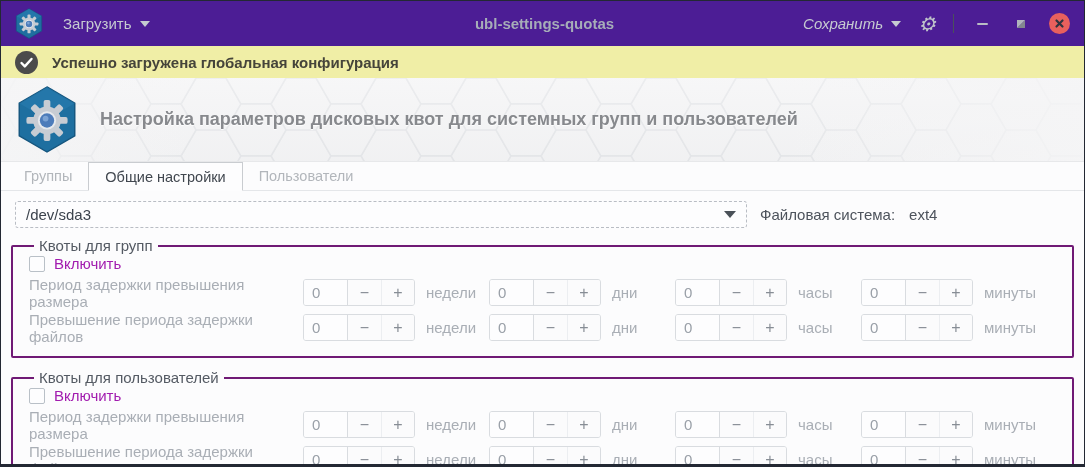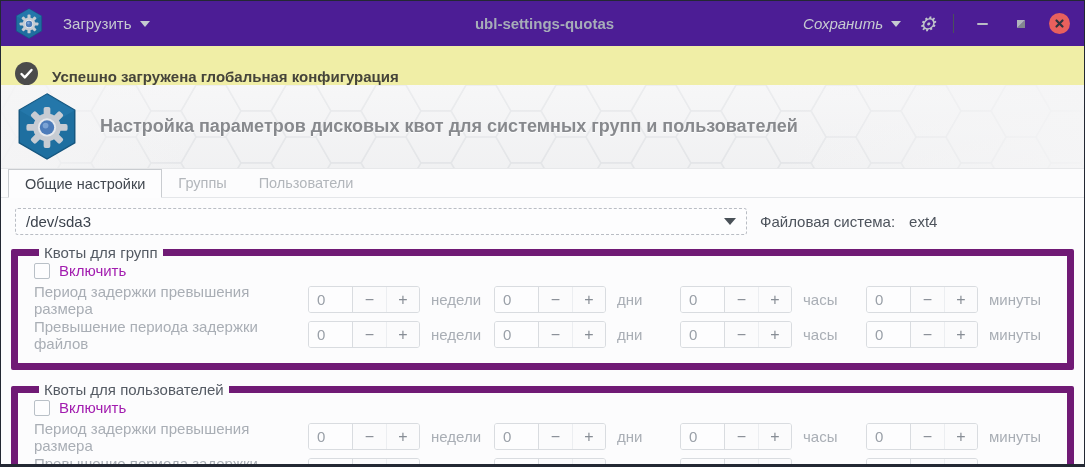--- a/index.html
+++ b/index.html
@@ -33,22 +33,22 @@
   .tb-sep { width: 1px; height: 19px; background: #4a505c; }
   .min-bar { width: 11px; height: 2px; background: #b9bdc5; border-radius: 1px; }
   .win-btn { display: flex; align-items: center; justify-content: center; width: 22px; height: 22px; cursor: pointer; }
   .close-btn {
     width: 21px; height: 21px; border-radius: 50%; background: #e8605d;
     display: flex; align-items: center; justify-content: center; cursor: pointer;
   }
 
   
   .infobar {
-    height: 39px; background: #f0eea6;
-    display: flex; align-items: flex-end; gap: 14px; padding: 0 14px;
+    height: 32px; background: #f0eea6;
+    display: flex; align-items: center; gap: 14px; padding: 0 14px;
   }
   .infobar-text { color: #45443a; font-weight: bold; font-size: 15px; }
 
   
   .header {
     position: relative; height: 84px; background: #f3f3f4;
     display: flex; align-items: center; overflow: hidden;
     border-bottom: 1px solid #e7e8ea;
   }
   .hex-bg { position: absolute; inset: 0; }
@@ -87,21 +87,21 @@
   .combo {
     width: 732px; height: 27px; border: 1px dashed #b9bdc4; border-radius: 3px;
     background: #fdfdfe; display: flex; align-items: center; padding: 0 10px; cursor: pointer;
   }
   .combo-value { flex: 1; color: #3c434d; font-size: 15px; }
   .combo-caret { width: 0; height: 0; border-left: 6px solid transparent; border-right: 6px solid transparent; border-top: 7px solid #4a5158; }
   .fs-label { margin-left: 13px; color: #4d535c; font-size: 15px; }
   .fs-value { margin-left: 14px; color: #4d535c; font-size: 15px; }
 
   fieldset {
-    border: 7px solid #701a75; border-radius: 2px;
+    border: 2px solid #701a75; border-radius: 2px;
     margin: 0 2px 11px; padding: 0 10px 7px;
   }
   legend { padding: 0 5px; margin-left: 11px; color: #545a63; font-size: 15px; }
 
   .checkbox-row { display: flex; align-items: center; gap: 9px; margin: 1px 0 7px 6px; }
   .checkbox {
     width: 16px; height: 16px; border: 1px solid #b9c0c7; border-radius: 2px;
     background: #fdfdfe; cursor: pointer; flex: 0 0 auto;
   }
   .checkbox-label { color: #a21caf; font-size: 15px; }
@@ -220,25 +220,25 @@
       <circle cx="32" cy="36" r="14.5" fill="#c7ccd3"></circle>
       <circle cx="32" cy="36" r="9.5" fill="#e6e9ed"></circle>
       <circle cx="32" cy="36" r="7.5" fill="#4d7cba"></circle>
       <circle cx="30.5" cy="34" r="3" fill="#85aad8" opacity="0.85"></circle>
     </svg>
   </span>
   <span class="header-title">Настройка параметров дисковых квот для системных групп и пользователей</span>
 </div>
 
 <div class="tabstrip">
+  <div class="tab">
+    <span>Группы</span>
+  </div>
   <div class="tab active">
     <span>Общие настройки</span>
-  </div>
-  <div class="tab">
-    <span>Группы</span>
   </div>
   <div class="tab">
     <span>Пользователи</span>
   </div>
 </div>
 
 <div class="content">
 
   <div class="device-row">
     <div class="combo">

